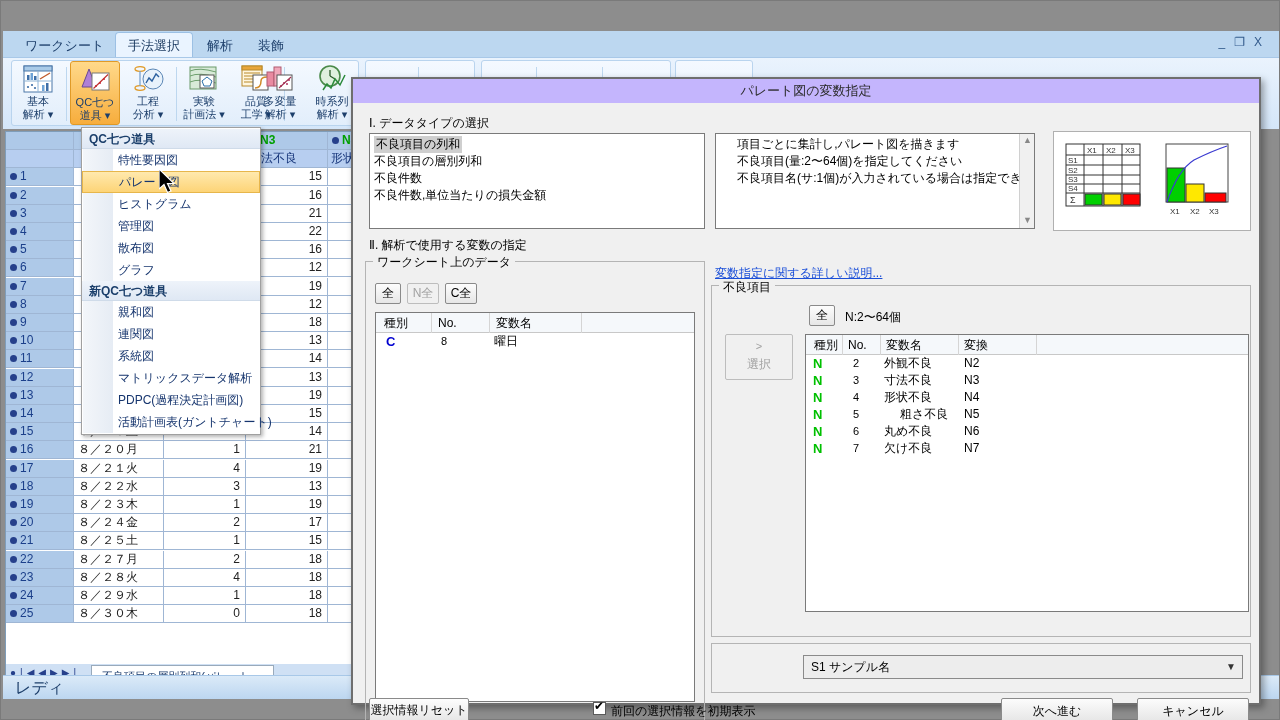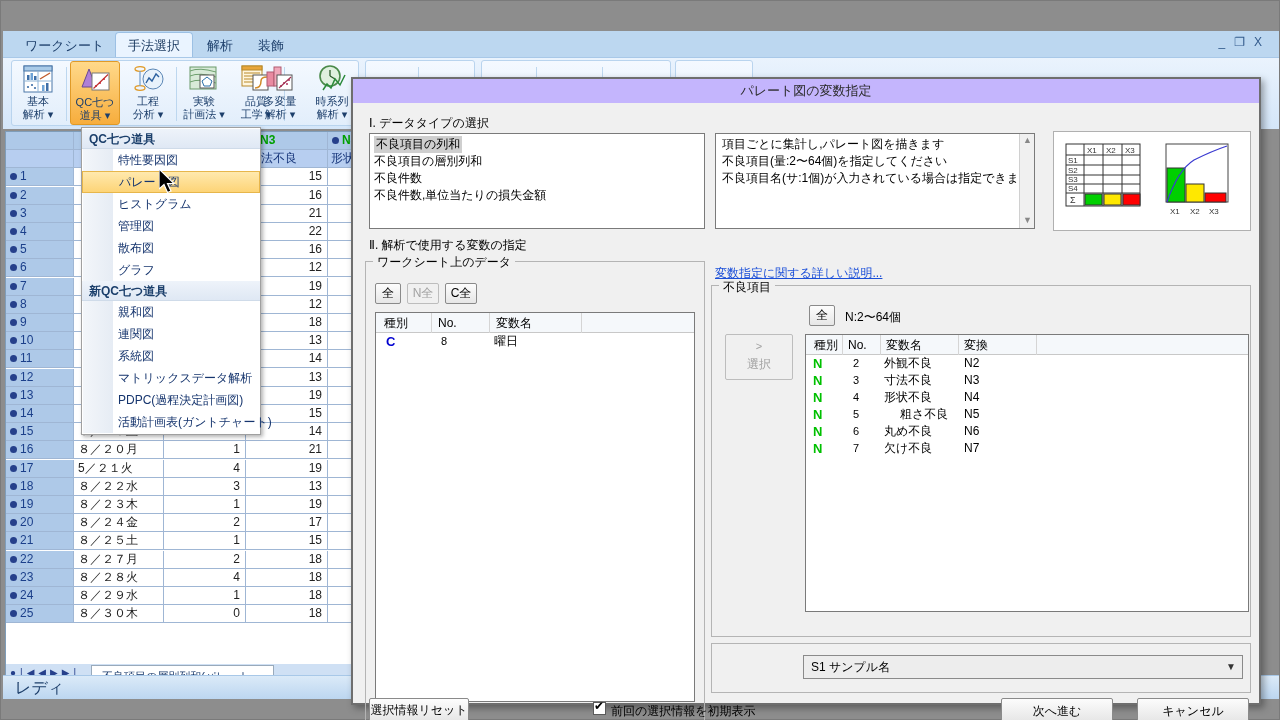--- a/index.html
+++ b/index.html
@@ -567,21 +567,21 @@
           <div class="cell datal" style="left: 68px; top: 291.2px; width: 90px;">８／１８土</div>
           <div class="cell data" style="left: 158px; top: 291.2px; width: 82px;">2</div>
           <div class="cell data" style="left: 240px; top: 291.2px; width: 82px;">14</div>
           <div class="cell data" style="left: 322px; top: 291.2px; width: 40px;"></div>
           <div class="cell rowhdr" style="left: 0px; top: 309.4px; width: 68px;"><span class="bullet"></span>16</div>
           <div class="cell datal" style="left: 68px; top: 309.4px; width: 90px;">８／２０月</div>
           <div class="cell data" style="left: 158px; top: 309.4px; width: 82px;">1</div>
           <div class="cell data" style="left: 240px; top: 309.4px; width: 82px;">21</div>
           <div class="cell data" style="left: 322px; top: 309.4px; width: 40px;"></div>
           <div class="cell rowhdr" style="left: 0px; top: 327.6px; width: 68px;"><span class="bullet"></span>17</div>
-          <div class="cell datal" style="left: 68px; top: 327.6px; width: 90px;">5／２１火</div>
+          <div class="cell datal" style="left: 68px; top: 327.6px; width: 90px;">８／２１火</div>
           <div class="cell data" style="left: 158px; top: 327.6px; width: 82px;">4</div>
           <div class="cell data" style="left: 240px; top: 327.6px; width: 82px;">19</div>
           <div class="cell data" style="left: 322px; top: 327.6px; width: 40px;"></div>
           <div class="cell rowhdr" style="left: 0px; top: 345.8px; width: 68px;"><span class="bullet"></span>18</div>
           <div class="cell datal" style="left: 68px; top: 345.8px; width: 90px;">８／２２水</div>
           <div class="cell data" style="left: 158px; top: 345.8px; width: 82px;">3</div>
           <div class="cell data" style="left: 240px; top: 345.8px; width: 82px;">13</div>
           <div class="cell data" style="left: 322px; top: 345.8px; width: 40px;"></div>
           <div class="cell rowhdr" style="left: 0px; top: 364px; width: 68px;"><span class="bullet"></span>19</div>
           <div class="cell datal" style="left: 68px; top: 364px; width: 90px;">８／２３木</div>
@@ -659,21 +659,21 @@
       <div class="glabel" style="left:16px; top:12px;">Ⅰ. データタイプの選択</div>
       <div class="listbox" style="left:16px; top:30px; width:336px; height:96px;">
         <div id="datatype-list" style="padding:2px 0 0 2px;">
               <div class="lb-item"><span class="lb-item sel">不良項目の列和</span></div>
               <div class="lb-item"><span>不良項目の層別列和</span></div>
               <div class="lb-item"><span>不良件数</span></div>
               <div class="lb-item"><span>不良件数,単位当たりの損失金額</span></div>
             </div>
       </div>
 
-      <div class="listbox" style="left:362px; top:30px; width:320px; height:96px;">
+      <div class="listbox" style="left:362px; top:30px; width:320px; height:96px;padding-left:15px;">
         <div id="desc-list" style="padding:2px 0 0 4px;">
               <div class="lb-item">項目ごとに集計し,パレート図を描きます</div>
               <div class="lb-item">不良項目(量:2〜64個)を指定してください</div>
               <div class="lb-item">不良項目名(サ:1個)が入力されている場合は指定できます</div>
             </div>
       </div>
       <div class="scrollcol" style="left:666px; top:31px; width:15px; height:94px;">
         <div class="arrowbtn" style="top:0;">▲</div>
         <div class="arrowbtn" style="bottom:0;">▼</div>
       </div>

